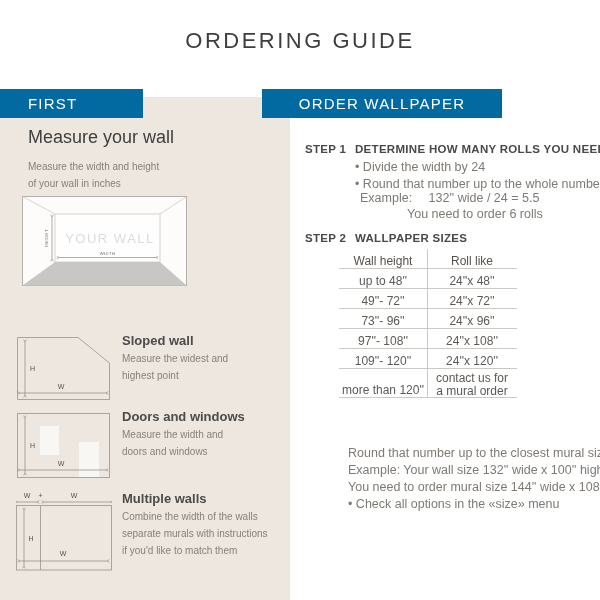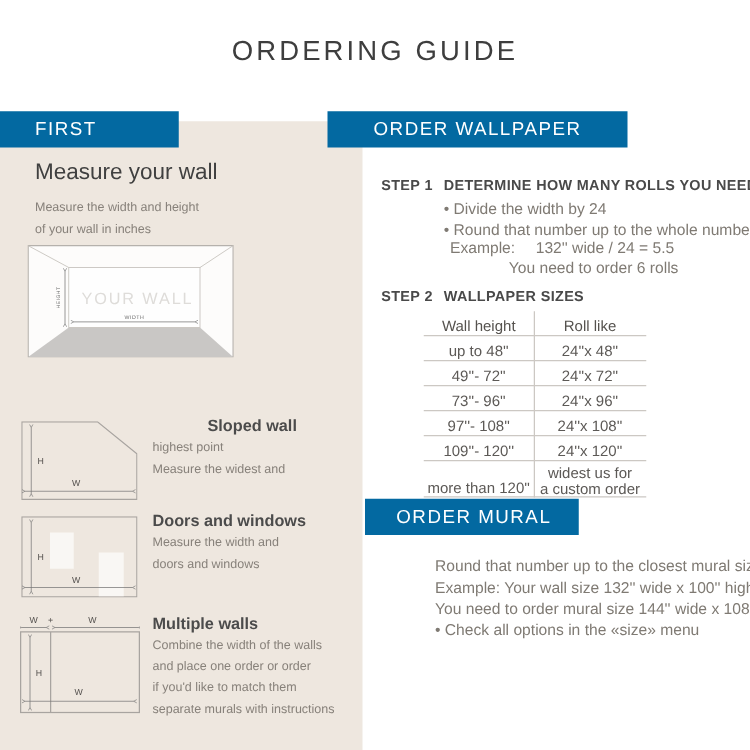--- a/index.html
+++ b/index.html
@@ -78,24 +78,24 @@
       <marker id="sa" markerWidth="6" markerHeight="6" refX="1.2" refY="3" orient="auto-start-reverse" viewBox="0 0 6 6">
         <path d="M5.2 0.8 L1.2 3 L5.2 5.2" fill="none" stroke="#777" stroke-width="0.9"></path>
       </marker>
     </defs>
     <path d="M0.5 0.5 L61 0.5 L92.5 26 L92.5 62.5 L0.5 62.5 Z" fill="none" stroke="#a8a4a0" stroke-width="1"></path>
     <line x1="8" y1="5" x2="8" y2="58" stroke="#777" stroke-width="0.6" marker-start="url(#sa)" marker-end="url(#sa)"></line>
     <text x="13" y="34" font-size="7" fill="#55524f">H</text>
     <line x1="3" y1="56" x2="89" y2="56" stroke="#777" stroke-width="0.6" marker-start="url(#sa)" marker-end="url(#sa)"></line>
     <text x="44" y="52" text-anchor="middle" font-size="7" fill="#55524f">W</text>
   </svg>
-  <div class="abs sub-title" style="left:122px;top:333px;margin-left:44px;">Sloped wall</div>
+  <div class="abs sub-title" style="left:122px;top:333px;">Sloped wall</div>
   <div class="abs body-text" style="left:122px;top:350px;">
+    <div>Measure the widest and</div>
     <div>highest point</div>
-    <div>Measure the widest and</div>
   </div>
 
   <svg class="abs" style="left:17px;top:413px;" width="93" height="65" viewBox="0 0 93 65">
     <defs>
       <marker id="da" markerWidth="6" markerHeight="6" refX="1.2" refY="3" orient="auto-start-reverse" viewBox="0 0 6 6">
         <path d="M5.2 0.8 L1.2 3 L5.2 5.2" fill="none" stroke="#777" stroke-width="0.9"></path>
       </marker>
     </defs>
     <rect x="0.5" y="0.5" width="92" height="64" fill="none" stroke="#a8a4a0" stroke-width="1"></rect>
     <rect x="23" y="13" width="19" height="29" fill="#f9f7f4"></rect>
@@ -125,23 +125,22 @@
     <rect x="0.5" y="15.5" width="95" height="64.5" fill="none" stroke="#a8a4a0" stroke-width="1"></rect>
     <line x1="24.5" y1="15.5" x2="24.5" y2="80" stroke="#a8a4a0" stroke-width="1"></line>
     <line x1="8" y1="20" x2="8" y2="76" stroke="#777" stroke-width="0.6" marker-start="url(#ma)" marker-end="url(#ma)"></line>
     <text x="12.5" y="51" font-size="7" fill="#55524f">H</text>
     <line x1="4" y1="71" x2="91" y2="71" stroke="#777" stroke-width="0.6" marker-start="url(#ma)" marker-end="url(#ma)"></line>
     <text x="47" y="66" text-anchor="middle" font-size="7" fill="#55524f">W</text>
   </svg>
   <div class="abs sub-title" style="left:122px;top:491px;">Multiple walls</div>
   <div class="abs body-text" style="left:122px;top:508px;">
     <div>Combine the width of the walls</div>
-    <div>and place one order or order</div>
+    <div>separate murals with instructions</div>
     <div>if you'd like to match them</div>
-    <div>separate murals with instructions</div>
   </div>
 
   <div class="abs step-label" style="left:305px;top:143px;">STEP 1</div>
   <div class="abs step-title" style="left:355px;top:143px;">DETERMINE HOW MANY ROLLS YOU NEED</div>
   <div class="abs r-body" style="left:355px;top:159px;">
     <div>• Divide the width by 24</div>
     <div>• Round that number up to the whole number</div>
   </div>
   <div class="abs r-body" style="left:360px;top:190px;">
     <span>Example:</span>
@@ -175,30 +174,27 @@
       <div class="t-cell t-c2">24''x 108''</div>
     </div>
     <div class="t-row">
       <div class="t-cell t-c1">109''- 120''</div>
       <div class="t-cell t-c2">24''x 120''</div>
     </div>
     <div class="t-row t-tall">
       <div class="t-cell t-c1">more than 120''</div>
       <div class="t-cell t-c2">
         <div class="two-line">
-          <div>widest us for</div>
-          <div>a custom order</div>
+          <div>contact us for</div>
+          <div>a mural order</div>
         </div>
       </div>
     </div>
   </div>
 
-  <div class="abs bar bar-mural">
-    <span>ORDER MURAL</span>
-  </div>
   <div class="abs r-body" style="left:348px;top:445px;line-height:17px;">
     <div>Round that number up to the closest mural size</div>
     <div>Example: Your wall size 132'' wide x 100'' high</div>
     <div>You need to order mural size 144'' wide x 108'' high</div>
     <div>• Check all options in the «size» menu</div>
   </div>
 
 </div>
 
 </body></html>

